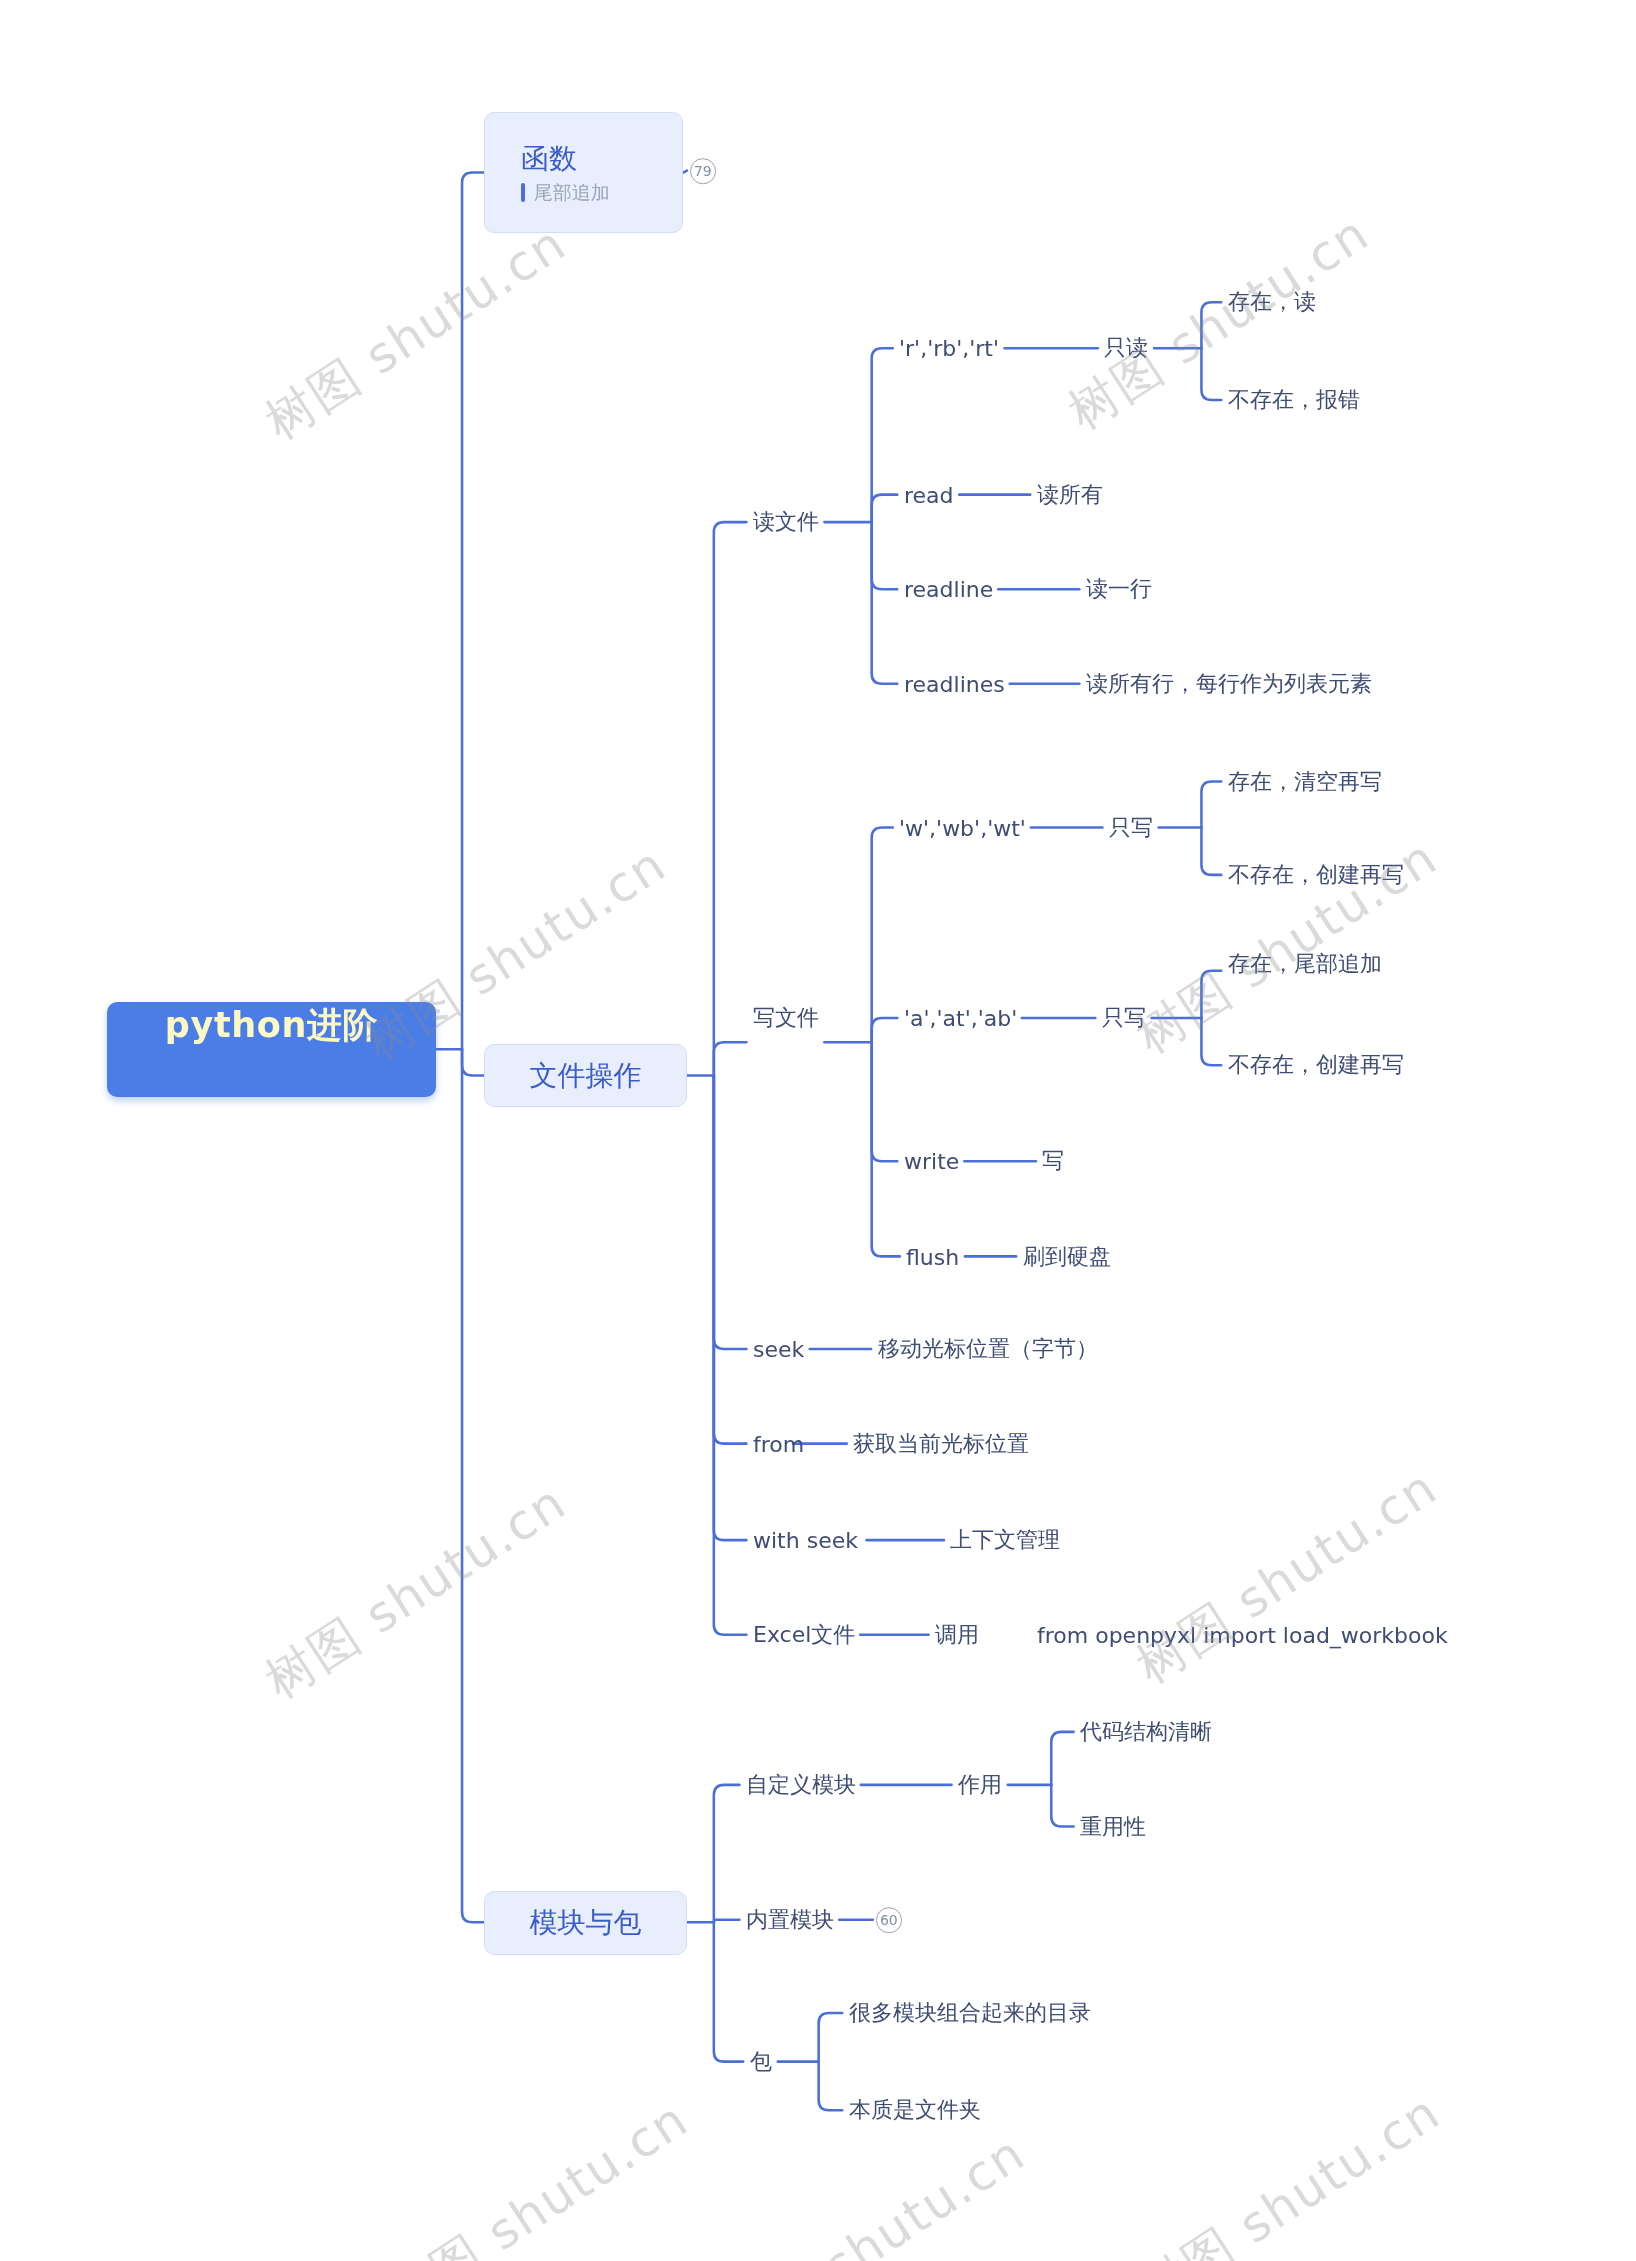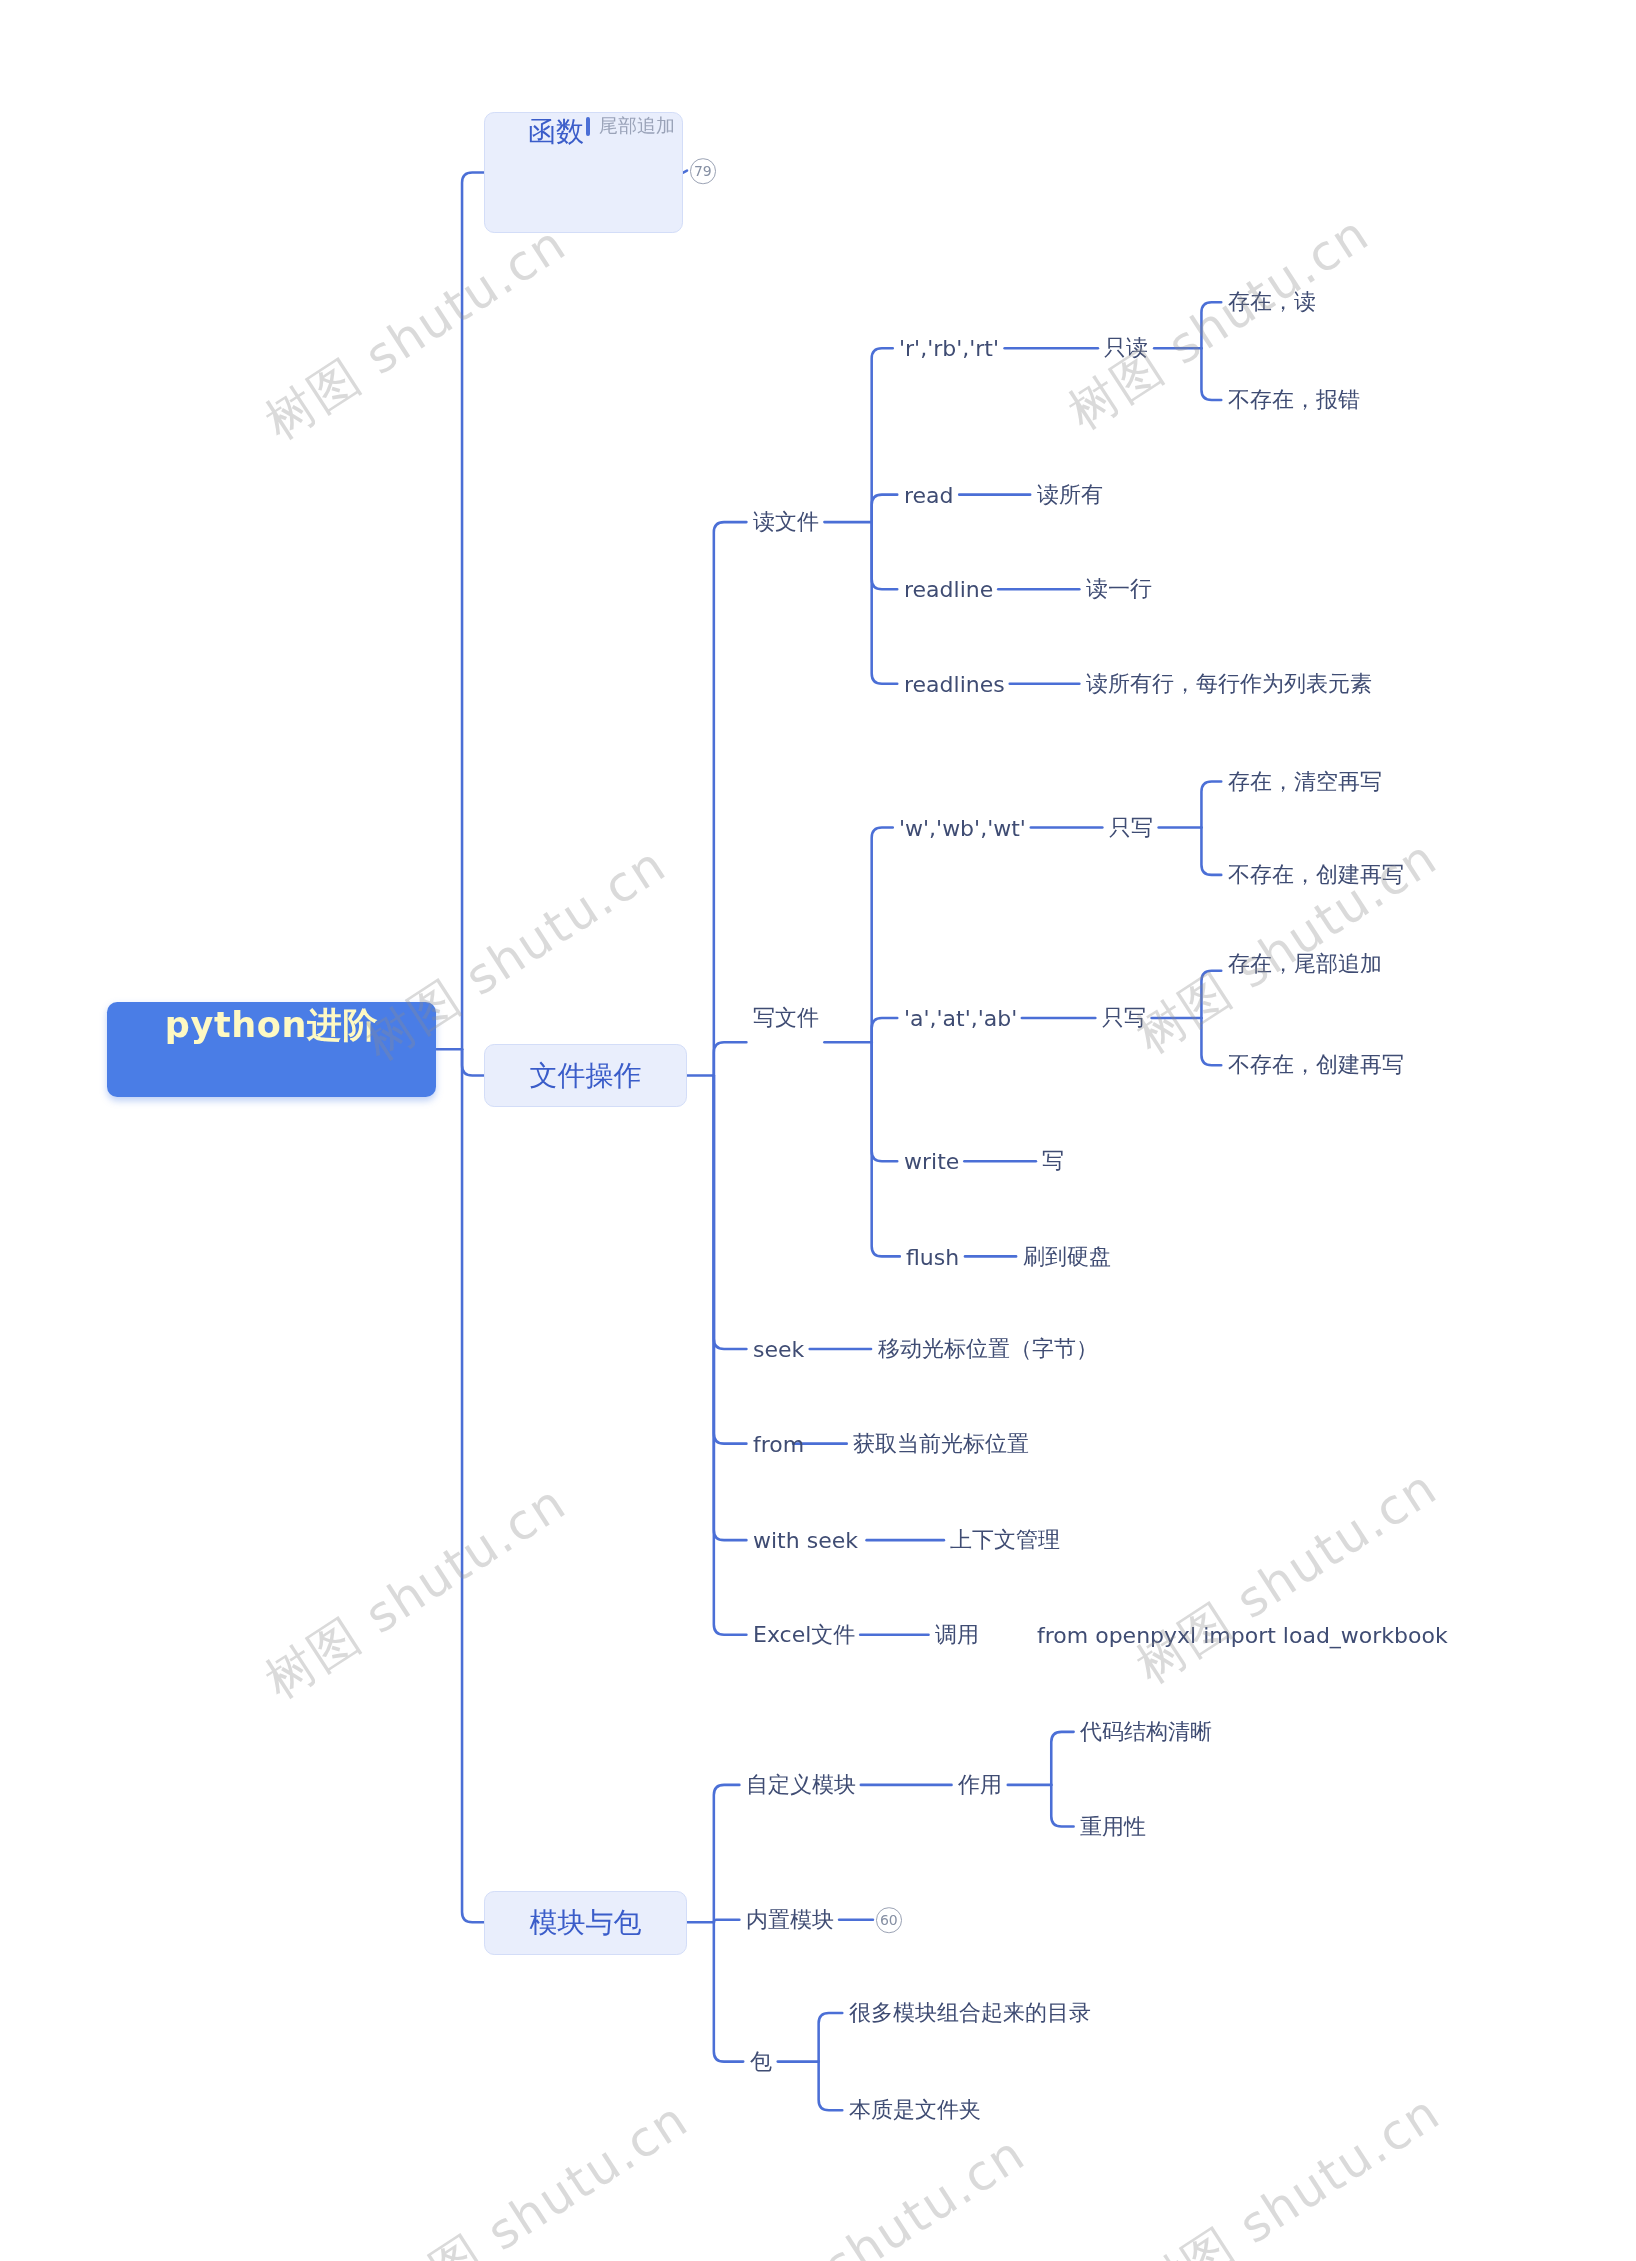--- a/index.html
+++ b/index.html
@@ -7,21 +7,21 @@
   body{font-family:"DejaVu Sans","Liberation Sans",sans-serif}
   #canvas{position:relative;width:1636px;height:2261px;background:#ffffff;overflow:hidden}
   #edges{position:absolute;left:0;top:0;z-index:1}
   #edges path{fill:none;stroke:#4b6fd6;stroke-width:4;stroke-linecap:round}
   .c{position:absolute;transform:translateY(-50%);white-space:nowrap;font-size:22px;color:#3f4c73;z-index:2}
   .box{position:absolute;z-index:2;border-radius:10.2px}
   .root{background:#4a7de6;color:#fef9c3;display:flex;justify-content:center;
         font-size:35px;font-weight:600;letter-spacing:0.6px;box-shadow:0 3.2px 7.7px rgba(74,125,230,.35)}
   .branch{background:#e9eefc;border:1.3px solid #d3ddf8;color:#3a5cc9;display:flex;align-items:center;
         justify-content:center;font-size:28px}
-  .func{flex-direction:row;align-items:flex-start;justify-content:center;padding-left:36px;gap:2px}
+  .func{flex-direction:column;align-items:flex-start;justify-content:center;padding-left:36px;gap:2px}
   .func .title{font-size:28px;color:#3a5cc9}
   .func .note{display:flex;align-items:center;gap:9px;font-size:19px;color:#9aa3b8}
   .func .bar{width:3.8px;height:19px;border-radius:1.9px;background:#4b6fd6;display:inline-block}
   .badge{position:absolute;z-index:2;transform:translateY(-50%);width:25.6px;height:25.6px;
         border:1.9px solid #9aa2b4;border-radius:50%;background:#fff;color:#858fa3;font-size:14px;
         display:flex;align-items:center;justify-content:center}
   .wm{position:absolute;z-index:3;transform:translate(-50%,-50%) rotate(-33deg);font-size:49px;
         color:rgba(140,140,140,.32);white-space:nowrap;pointer-events:none;letter-spacing:1.9px}
 </style>
 </head>

